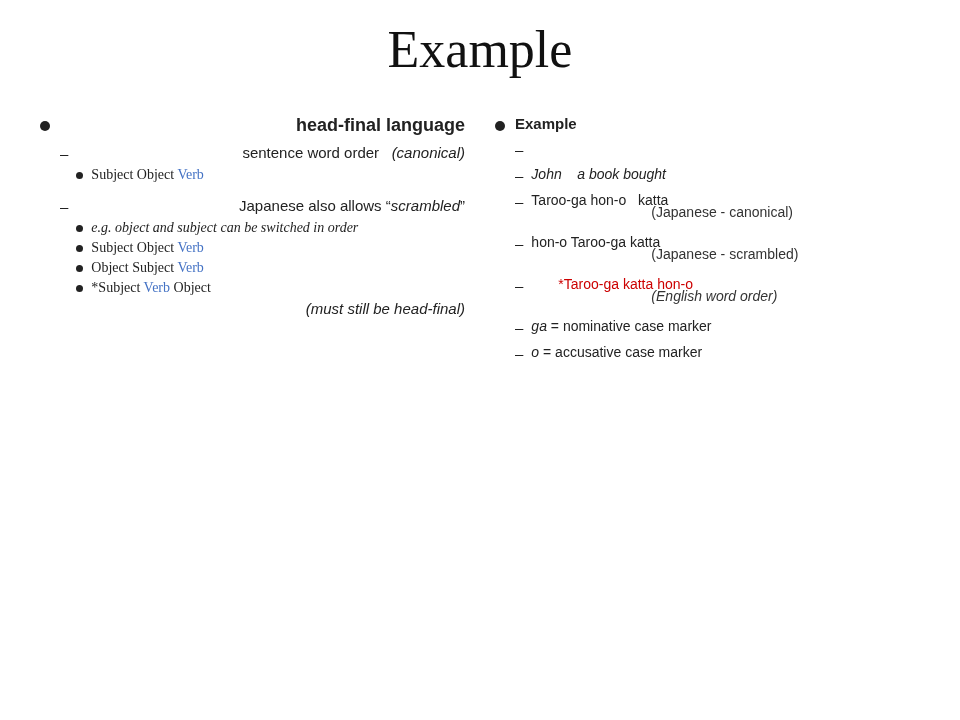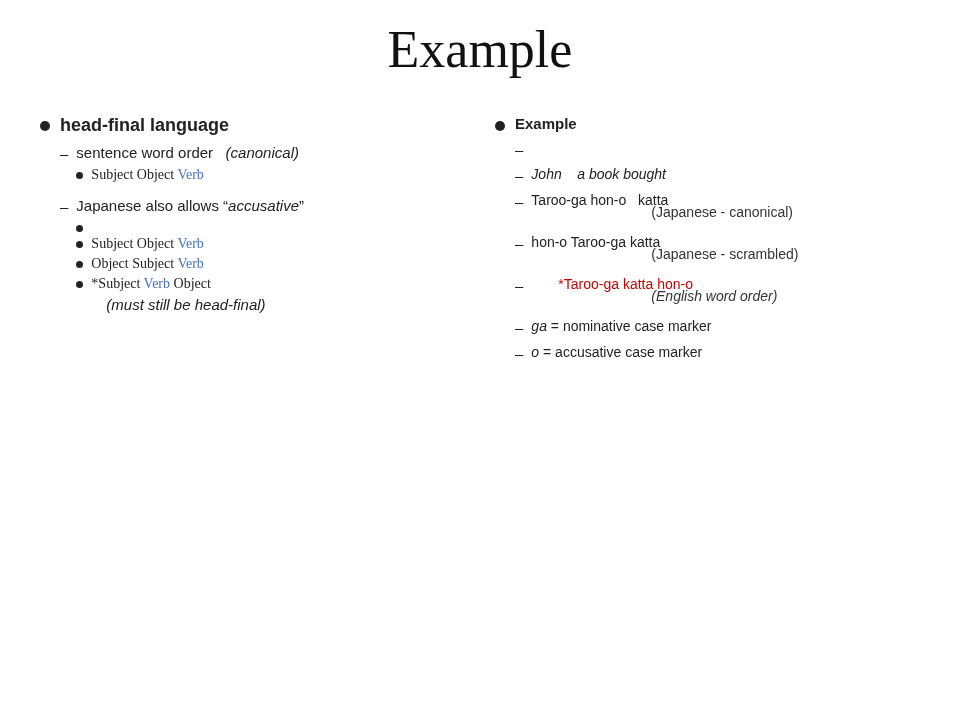--- a/index.html
+++ b/index.html
@@ -41,20 +41,21 @@
 
     .right-column {
       flex: 1;
       padding-left: 10px;
     }
 
     .main-bullet {
       display: flex;
       align-items: flex-start;
       margin-bottom: 10px;
+      text-align: right;
     }
 
     .bullet-dot {
       width: 10px;
       height: 10px;
       background: #222;
       border-radius: 50%;
       margin-top: 6px;
       margin-right: 10px;
       flex-shrink: 0;
@@ -206,24 +207,25 @@
                   <div class="sub-dot"></div>
                   <span>Subject Object <span class="verb-color">Verb</span></span>
                 </li>
               </ul>
             </div>
           </li>
 
           <li>
             <span class="dash-symbol">–</span>
             <div class="dash-text">
-              <span>Japanese also allows “<span class="italic">accusative</span>”</span>
+              <span>Japanese also allows “<span class="italic">scrambled</span>”</span>
               <ul class="sub-bullets">
                 <li>
                   <div class="sub-dot"></div>
+                  <span class="italic">e.g. object and subject can be switched in order</span>
                 </li>
                 <li>
                   <div class="sub-dot"></div>
                   <span>Subject Object <span class="verb-color">Verb</span></span>
                 </li>
                 <li>
                   <div class="sub-dot"></div>
                   <span>Object Subject <span class="verb-color">Verb</span></span>
                 </li>
                 <li>

